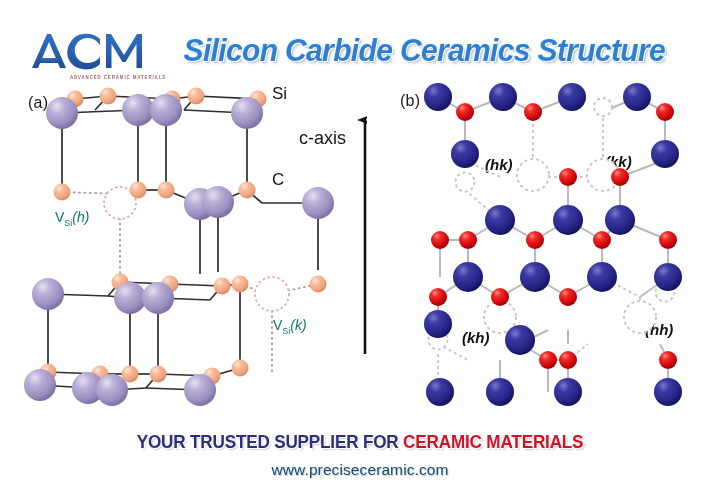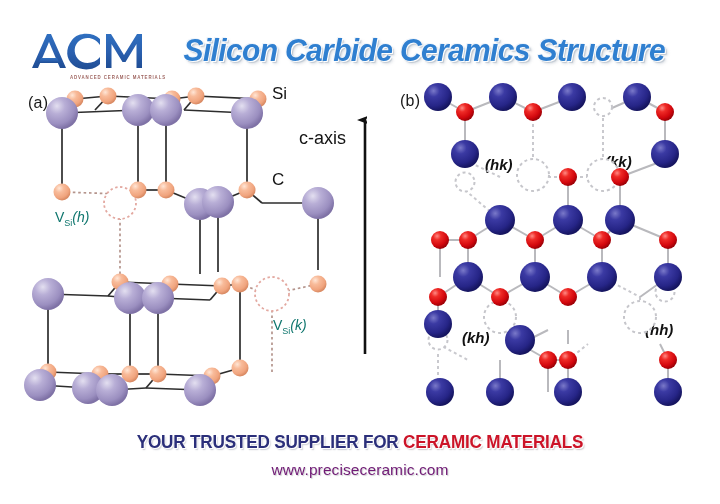--- a/index.html
+++ b/index.html
@@ -66,21 +66,21 @@
   .tagline{
     position:absolute;left:0;top:8px;width:720px;text-align:center;
     font-size:17.5px;font-weight:700;white-space:nowrap;
     letter-spacing:-0.2px;
     transform:scaleX(.98);
   }
   .tagline .blue{color:#2b2f7a;text-shadow:1px 1px 0 #fff,1.6px 1.6px 1.4px rgba(140,145,160,.45);}
   .tagline .red{color:#cc1428;text-shadow:1px 1px 0 #fff,1.6px 1.6px 1.4px rgba(150,140,145,.45);}
   .weburl{
     position:absolute;left:0;top:37px;width:720px;text-align:center;
-    font-size:15.5px;color:#701a75;letter-spacing:.1px;
+    font-size:15.5px;color:#0c4a6e;letter-spacing:.1px;
     text-shadow:1px 1px 1px rgba(170,170,175,.55);
   }
 </style>
 </head>
 <body>
 
 <div id="root">
 
   <div class="header">
 

